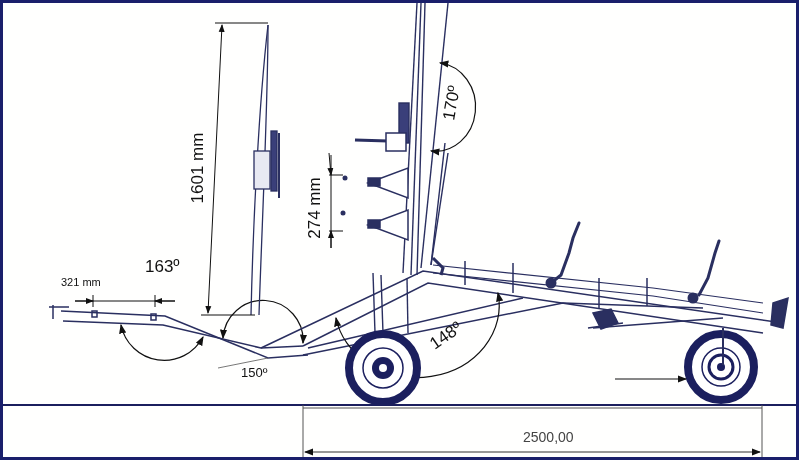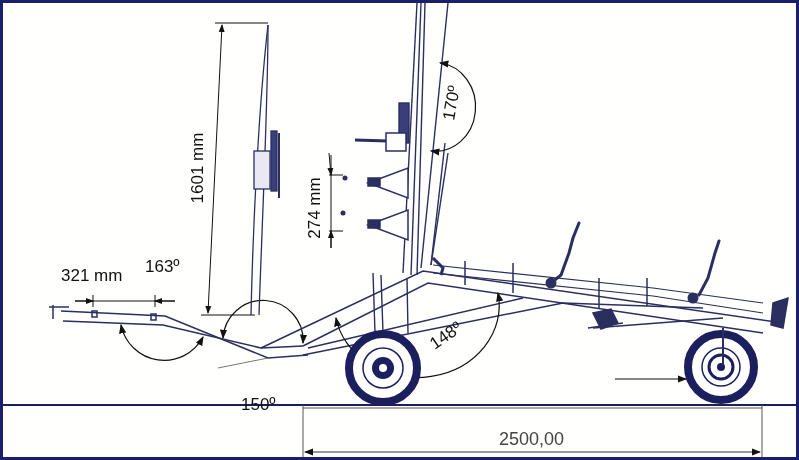--- a/index.html
+++ b/index.html
@@ -154,29 +154,29 @@
       <circle cx="718" cy="364" r="33" fill="#fff" stroke="#1b1f5e" stroke-width="8"></circle>
       <circle cx="718" cy="364" r="19" fill="none" stroke="#1b1f5e" stroke-width="1.5"></circle>
       <circle cx="718" cy="364" r="12" fill="none" stroke="#1b1f5e" stroke-width="3"></circle>
       <circle cx="718" cy="364" r="4" fill="#1b1f5e"></circle>
       <line x1="720" y1="325" x2="720" y2="362" stroke="#2a2f60" stroke-width="2"></line>
     </g>
 
     <line x1="612" y1="376" x2="683" y2="376" stroke="#111" stroke-width="1.2" marker-end="url(#arr)"></line>
   </svg>
 
-  <div class="label" style="left:58px; top:263px; font-size:17px;">321 mm</div>
+  <div class="label" style="left:58px; top:273px; font-size:11px;">321 mm</div>
 
   <div class="label" style="left:142px; top:254px; font-size:17px;">163º</div>
 
-  <div class="label" style="left:238px; top:392px; font-size:17px;">150º</div>
+  <div class="label" style="left:238px; top:362px; font-size:13px;">150º</div>
 
   <div class="label rot" style="left:150px; top:155px; font-size:17px; width:90px; text-align:center; transform:rotate(-90deg);">1601 mm</div>
 
   <div class="label rot" style="left:272px; top:195px; font-size:17px; width:80px; text-align:center; transform:rotate(-90deg);">274 mm</div>
 
   <div class="label rot" style="left:426px; top:90px; font-size:17px; width:46px; text-align:center; transform:rotate(-80deg);">170º</div>
 
   <div class="label rot" style="left:420px; top:323px; font-size:17px; width:46px; text-align:center; transform:rotate(-35deg);">148º</div>
 
 
-  <div class="label" style="left:496px; top:426px; font-size:18px; color:#444;">2500,00</div>
+  <div class="label" style="left:520px; top:426px; font-size:14px; color:#444;">2500,00</div>
 </div>
 
 </body></html>

